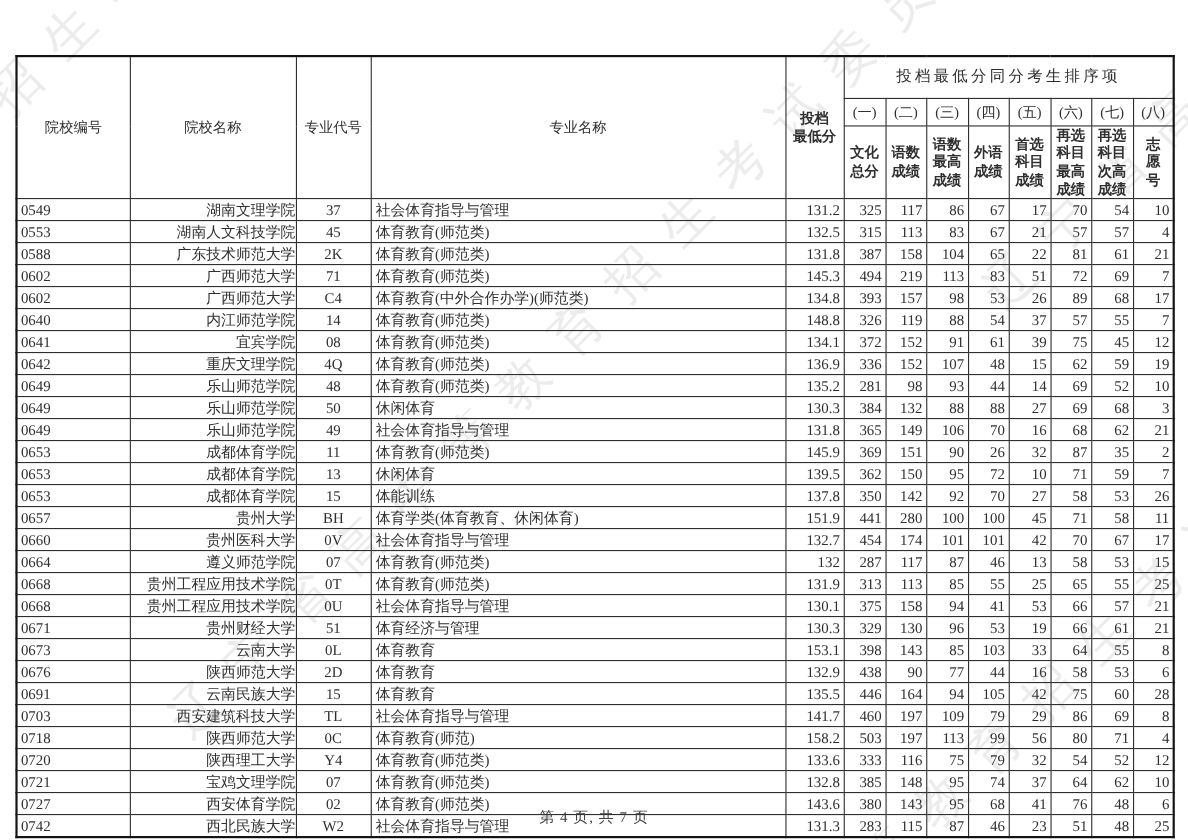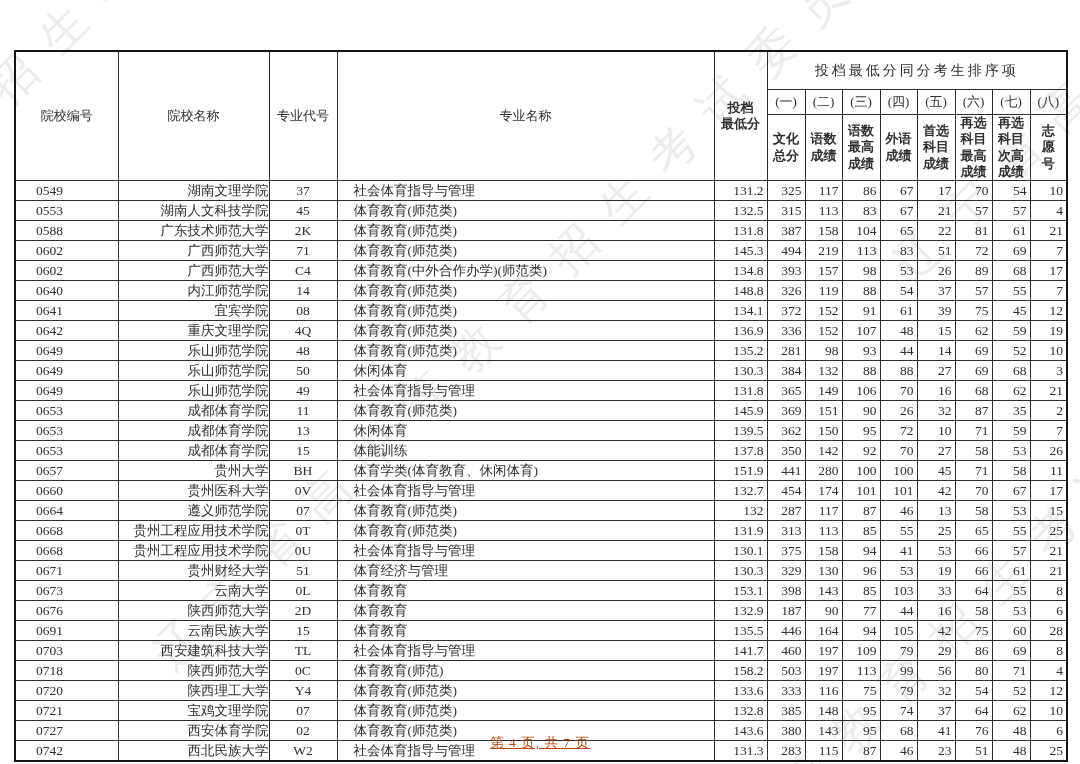--- a/index.html
+++ b/index.html
@@ -26,29 +26,29 @@
     overflow:hidden;white-space:nowrap;
   }
   table{border:2px solid #141414;}
   thead th{text-align:center;vertical-align:middle;font-size:13px;line-height:1.25;margin-left:40px;}
   th.group{font-size:14px;letter-spacing:3px;height:37px;}
   tr.ordinals th{height:24px;font-size:13px;}
   tr.sublabels th{height:64px;}
   .pre{white-space:pre-line;font-weight:bold;}
   tbody tr{height:19.1px;}
   tbody td{font-size:13.5px;line-height:19px;vertical-align:middle;}
-  td.c-code{text-align:left;padding-left:20px;}
+  td.c-code{text-align:left;padding-left:3px;}
   td.c-name{text-align:right;padding-left:4px;}
   td.c-mcode{text-align:center;}
-  td.c-mname{text-align:left;padding-left:16px;}
+  td.c-mname{text-align:left;padding-left:4px;}
   td.c-num{text-align:right;padding-right:3px;}
   
   .footer{
     position:absolute;left:0;right:0;top:734px;z-index:1;
-    text-align:center;font-size:13.5px;letter-spacing:1px;color:#c2410c;text-decoration:underline;
+    text-align:center;font-size:13.5px;letter-spacing:1px;color:#404040;
   }
 </style>
 </head>
 <body>
 
 <div class="wm-layer">
   <span class="wm" style="left:140px;top:640px;">辽宁省高中等教育招生考试委员会</span>
   <span class="wm" style="left:520px;top:1020px;">辽宁省高中等教育招生考试委员会</span>
   <span class="wm" style="left:880px;top:250px;">辽宁省高中等教育招生考试委员会</span>
   <span class="wm" style="left:-420px;top:470px;">辽宁省高中等教育招生考试委员会</span>
@@ -432,21 +432,21 @@
           <td class="c-num">64</td>
           <td class="c-num">55</td>
           <td class="c-num">8</td>
         </tr>
         <tr>
           <td class="c-code">0676</td>
           <td class="c-name">陕西师范大学</td>
           <td class="c-mcode">2D</td>
           <td class="c-mname">体育教育</td>
           <td class="c-num">132.9</td>
-          <td class="c-num">187</td>
+          <td class="c-num">438</td>
           <td class="c-num">90</td>
           <td class="c-num">77</td>
           <td class="c-num">44</td>
           <td class="c-num">16</td>
           <td class="c-num">58</td>
           <td class="c-num">53</td>
           <td class="c-num">6</td>
         </tr>
         <tr>
           <td class="c-code">0691</td>

